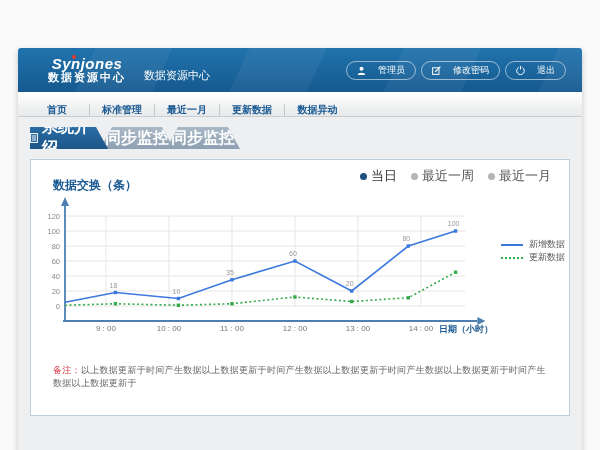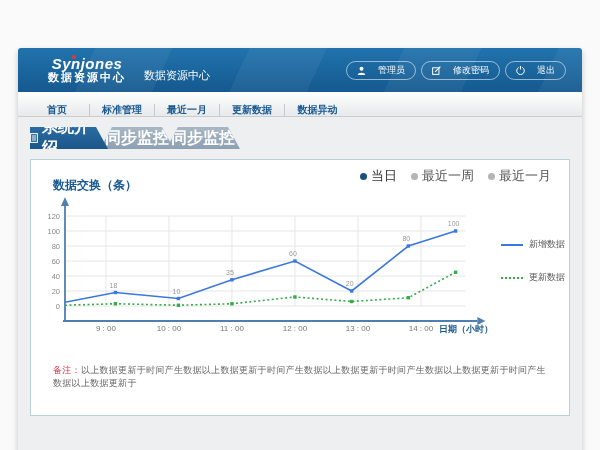--- a/index.html
+++ b/index.html
@@ -49,21 +49,21 @@
   
   .radio-row { position:absolute; top:7px; right:18px; display:flex; gap:14px; }
   .radio-item { display:flex; align-items:center; gap:4px; font-size:13px; color:#555; cursor:pointer; }
   .radio-dot { width:7px; height:7px; border-radius:50%; background:#b5b5b5; }
   .radio-item.selected .radio-dot { background:#1b4f7d; }
   .radio-item.selected { color:#333; }
 
   .y-title { position:absolute; left:22px; top:17px; font-size:12px; font-weight:bold; color:#1a5a92; }
 
   .chart-wrap { position:absolute; left:4px; top:34px; width:460px; height:140px; }
-  .legend { position:absolute; left:470px; top:78px; display:flex; flex-direction:column; gap:20px;text-align:right; }
+  .legend { position:absolute; left:470px; top:78px; display:flex; flex-direction:column; gap:0;text-align:right; }
   .legend-item { display:flex; align-items:center; gap:6px; font-size:9px; color:#555; }
   .legend-line { width:22px; height:0; border-top:2px solid #3b78dd; }
   .legend-line.dotted { border-top-style:dotted; border-top-color:#35ab4a; }
 
   .note { position:absolute; left:22px; right:16px; top:204px; font-size:9px; color:#666; letter-spacing:.3px; }
   .note .red { color:#d9333f; }
 </style>
 </head>
 <body>
 

